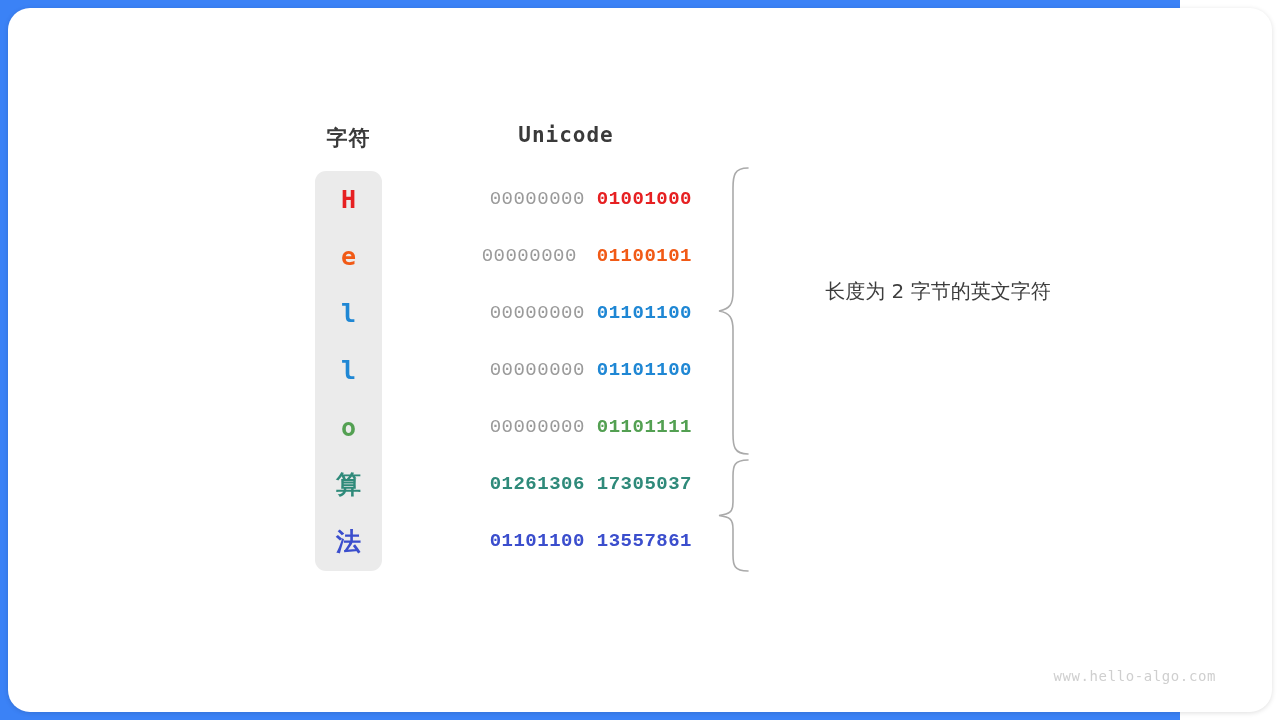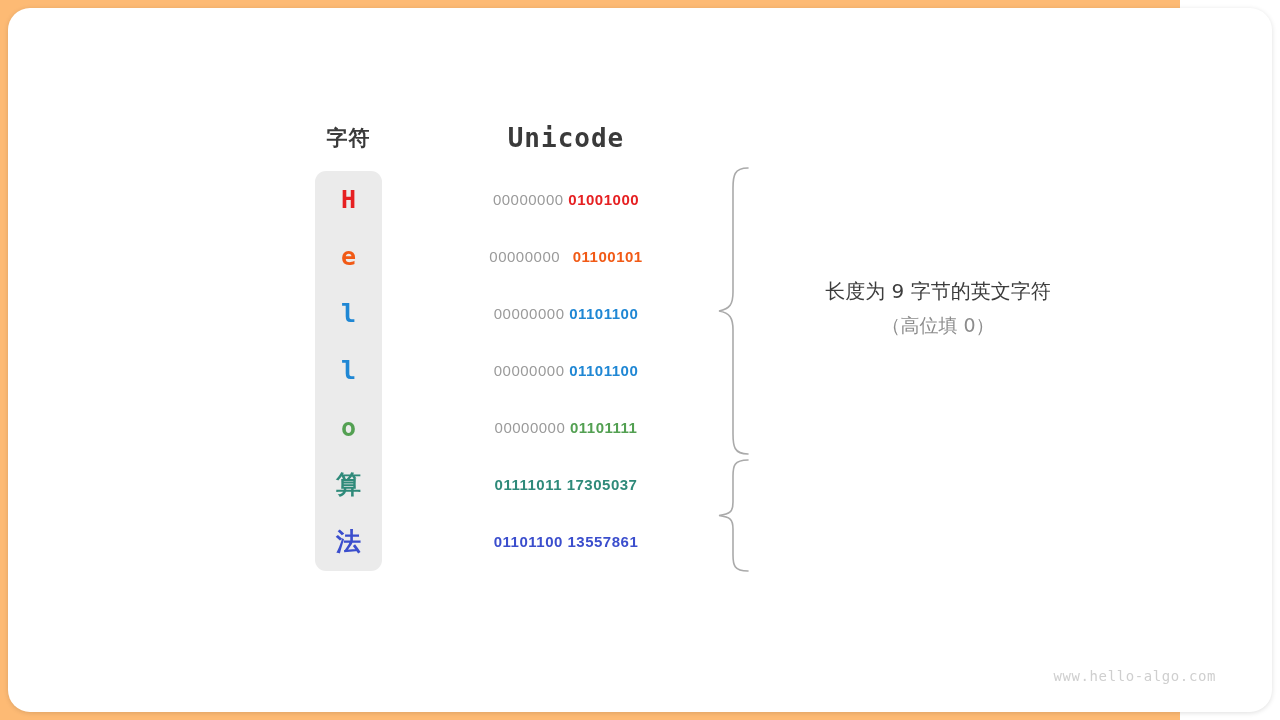--- a/index.html
+++ b/index.html
@@ -10,21 +10,21 @@
     width: 1280px;
     height: 720px;
     background: #ffffff;
     font-family: "Liberation Sans", sans-serif;
     overflow: hidden;
   }
   #canvas {
     position: relative;
     width: 1180px;
     height: 720px;
-    background: #fdba74;
+    background: #3b82f6;
   }
   .card {
     position: absolute;
     left: 8px;
     top: 8px;
     width: 1264px;
     height: 704px;
     background: #ffffff;
     border-radius: 22px;
     box-shadow: 0 1px 5px rgba(0,0,0,0.13);
@@ -43,21 +43,21 @@
     width: 67px;
     text-align: center;
     font-size: 21px;
     letter-spacing: 1px;
   }
   .hdr-unicode {
     left: 432px;
     top: 115px;
     width: 252px;
     text-align: center;
-    font-size: 26px;
+    font-size: 21px;
     font-family: "DejaVu Sans Mono", monospace;
     letter-spacing: 1px;
   }
 
   
   .char-col {
     position: absolute;
     left: 307px;
     top: 163px;
     width: 67px;
@@ -81,23 +81,23 @@
     font-size: 25px;
   }
 
   
   .bin-row {
     position: absolute;
     left: 432px;
     width: 252px;
     height: 57px;
     line-height: 57px;
-    text-align: center;
-    font-family: Liberation Sans, sans-serif;
-    font-size: 15px;
+    text-align: right;
+    font-family: Liberation Mono, monospace;
+    font-size: 19px;
     white-space: nowrap;
   }
   .bin-hi {
     color: #9a9a9a;
     font-weight: normal;
     letter-spacing: 0.5px;
   }
   .bin-hi.colored {
     font-weight: bold;
   }
@@ -161,21 +161,21 @@
         <div class="bin-row" style="top: 163px;"><span class="bin-hi">00000000</span><span class="bin-gap">&nbsp;</span><span class="bin-lo" style="color: rgb(230, 32, 34);">01001000</span></div>
         <div class="char-cell" style="top: 220px; color: rgb(241, 90, 22);">e</div>
         <div class="bin-row" style="top: 220px;"><span class="bin-hi">00000000</span><span class="bin-gap">&nbsp;</span><span class="bin-lo" style="color: rgb(241, 90, 22); margin-left: 8px;">01100101</span></div>
         <div class="char-cell" style="top: 277px; color: rgb(31, 135, 212);">l</div>
         <div class="bin-row" style="top: 277px;"><span class="bin-hi">00000000</span><span class="bin-gap">&nbsp;</span><span class="bin-lo" style="color: rgb(31, 135, 212);">01101100</span></div>
         <div class="char-cell" style="top: 334px; color: rgb(31, 135, 212);">l</div>
         <div class="bin-row" style="top: 334px;"><span class="bin-hi">00000000</span><span class="bin-gap">&nbsp;</span><span class="bin-lo" style="color: rgb(31, 135, 212);">01101100</span></div>
         <div class="char-cell" style="top: 391px; color: rgb(83, 160, 82);">o</div>
         <div class="bin-row" style="top: 391px;"><span class="bin-hi">00000000</span><span class="bin-gap">&nbsp;</span><span class="bin-lo" style="color: rgb(83, 160, 82); margin-top: 44px;">01101111</span></div>
         <div class="char-cell cjk" style="top: 448px; color: rgb(47, 138, 122);">算</div>
-        <div class="bin-row" style="top: 448px;"><span class="bin-hi colored" style="color: rgb(47, 138, 122);">01111011</span><span class="bin-gap">&nbsp;</span><span class="bin-lo" style="color: rgb(47, 138, 122);">17305037</span></div>
+        <div class="bin-row" style="top: 448px;"><span class="bin-hi colored" style="color: rgb(47, 138, 122);">01261306</span><span class="bin-gap">&nbsp;</span><span class="bin-lo" style="color: rgb(47, 138, 122);">17305037</span></div>
         <div class="char-cell cjk" style="top: 505px; color: rgb(59, 78, 205);">法</div>
         <div class="bin-row" style="top: 505px;"><span class="bin-hi colored" style="color: rgb(59, 78, 205);">01101100</span><span class="bin-gap">&nbsp;</span><span class="bin-lo" style="color: rgb(59, 78, 205);">13557861</span></div>
       </div>
 
     <svg class="brace" style="left:706px; top:158px;" width="46" height="290" viewBox="0 0 46 290">
       <path d="M 34 2
                C 20 2, 19 10, 19 22
                L 19 126
                C 19 138, 16 143, 5 145
                C 16 147, 19 152, 19 164
@@ -187,21 +187,20 @@
       <path d="M 34 2
                C 20 2, 19 8, 19 18
                L 19 44
                C 19 54, 16 56, 5 57.5
                C 16 59, 19 61, 19 71
                L 19 97
                C 19 107, 20 113, 34 113" fill="none" stroke="#aaaaaa" stroke-width="1.6" stroke-linecap="round"></path>
     </svg>
 
     <div class="annot" style="left:768px; top:266px; width:324px;">
-      <span class="main">长度为 9 字节的英文字符</span>
-      <span class="sub">（高位填 0）</span>
+      <span class="main">长度为 2 字节的英文字符</span>
     </div>
 
 
     <div class="watermark">www.hello-algo.com</div>
 
   </div>
 </div>
 
 </body></html>

